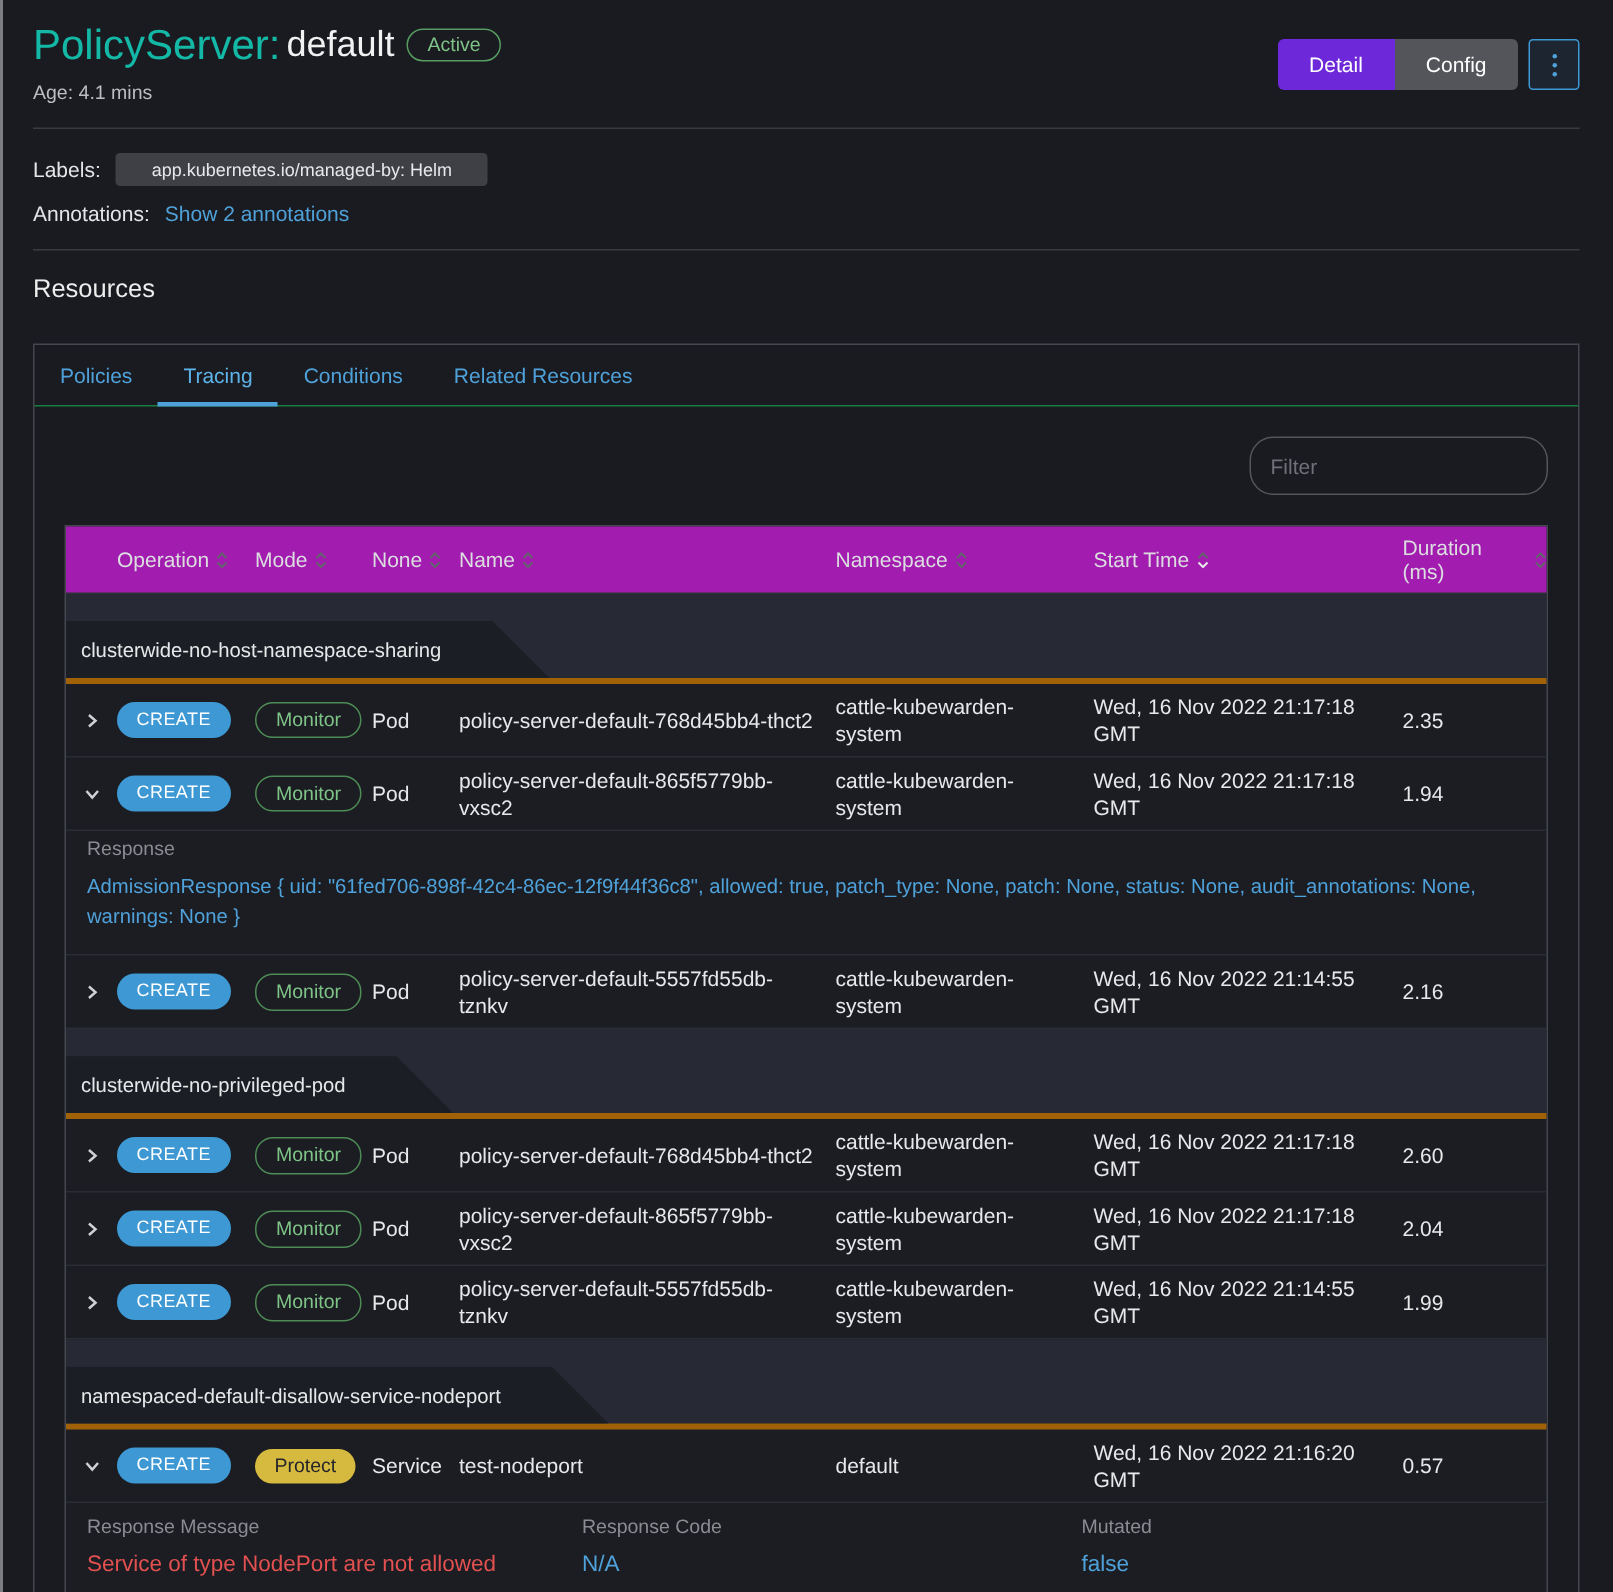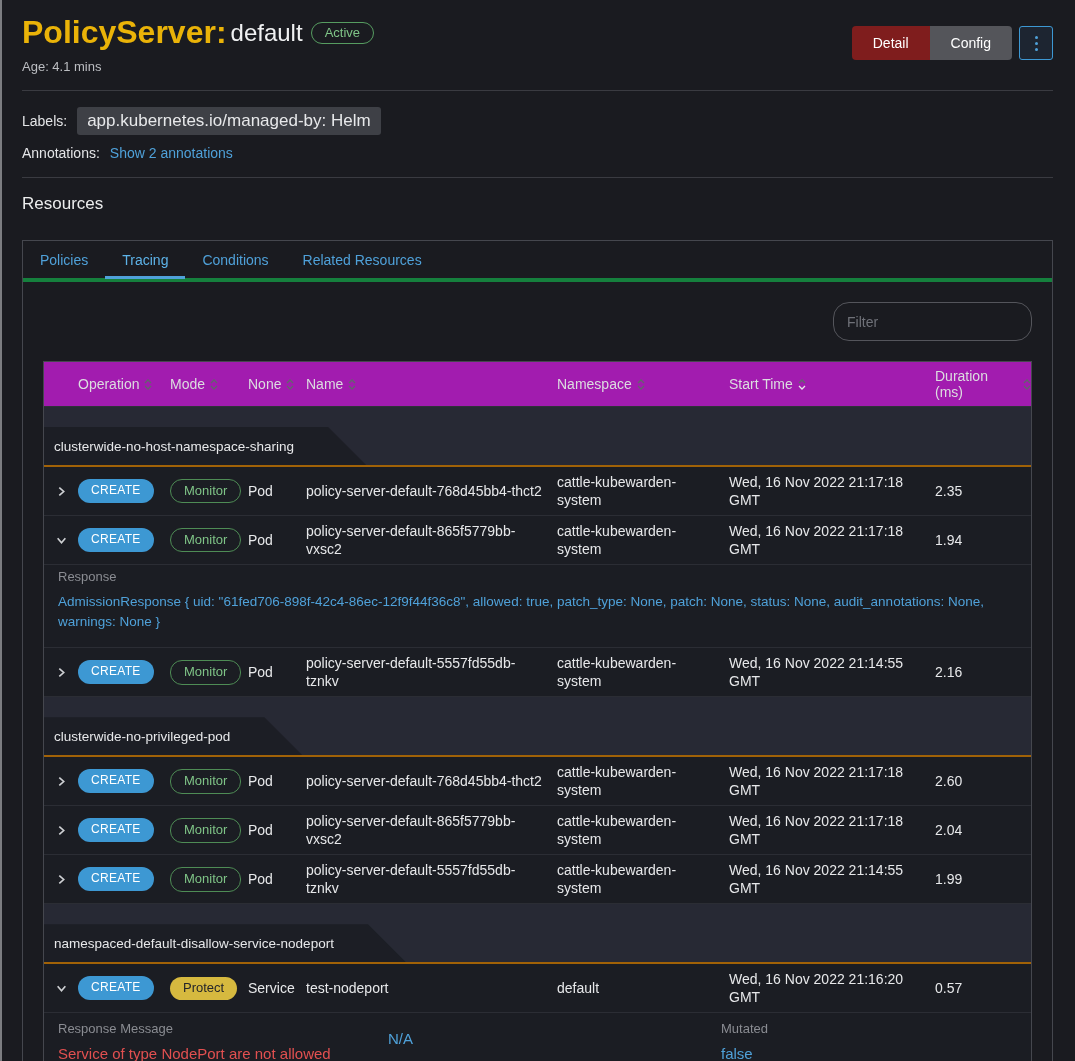--- a/index.html
+++ b/index.html
@@ -10,71 +10,71 @@
     font-family:"Liberation Sans", sans-serif;
     font-size:14px;
     position:relative;
   }
   .left-strip { position:absolute; left:0; top:0; bottom:0; width:2px; background:#7c7d81; }
   .page { padding:14px 22px 20px 22px; }
 
   
   .masthead { display:flex; justify-content:space-between; align-items:flex-start; }
   .title-row { display:flex; align-items:center; gap:4px; }
-  .title-type { color:#eab308; font-size:32px; font-weight:700; }
+  .title-type { color:#14b8a6; font-size:28px; font-weight:400; }
   .title-name { color:#f0f1f2; font-size:24px; font-weight:400; }
   .state-badge {
     margin-left:4px; border:1px solid #569c60; color:#7fc487;
     border-radius:13px; padding:2px 13px 3px; font-size:13px;
   }
   .age { color:#bcbec2; font-size:13px; margin-top:8px; }
   .actions { display:flex; align-items:center; margin-top:12px; }
   .btn { font-family:inherit; font-size:14px; border:none; cursor:pointer; height:34px; padding:0 21px; color:#fff; }
-  .btn-detail { background:#7f1d1d; border-radius:4px 0 0 4px; }
+  .btn-detail { background:#6d28d9; border-radius:4px 0 0 4px; }
   .btn-config { background:#54555a; border-radius:0 4px 4px 0; }
   .btn-kebab {
     width:34px; height:34px; margin-left:7px; background:#1d2531;
     border:1px solid #3d98d3; border-radius:3px; display:flex; flex-direction:column;
     align-items:center; justify-content:center; gap:3px; cursor:pointer;
   }
   .btn-kebab i { width:3px; height:3px; border-radius:50%; background:#4fa1d9; }
 
   hr.rule { border:none; border-top:1px solid #3a3b41; margin:16px 0; }
 
   .meta-line { display:flex; align-items:center; margin:10px 0; }
   .meta-key { color:#e4e5e7; margin-right:10px; }
-  .label-chip { background:#3e4046; color:#e7e8ea; border-radius:3px; padding:4px 10px; font-size:17px; }
+  .label-chip { background:#3e4046; color:#e7e8ea; border-radius:3px; padding:4px 24px; font-size:12px; }
   .link { color:#4fa1d9; cursor:pointer; text-decoration:none; }
 
   .section-title { font-size:17px; color:#eceded; font-weight:400; margin:16px 0 26px; }
 
   
   .tab-container { border:1px solid #45474e; }
-  .tab-bar { display:flex; border-bottom:4px solid #15803d; height:41px; }
+  .tab-bar { display:flex; border-bottom:1px solid #15803d; height:41px; }
   .tab { color:#4fa1d9; font-size:14px; padding:0 17px; display:flex; align-items:center; cursor:pointer; position:relative; }
   .tab.active { color:#5db3e8; }
   .tab.active::after { content:""; position:absolute; left:0; right:0; bottom:-1px; height:3px; background:#4fa1d9; }
 
   .tab-content { padding:20px; }
   .filter-row { display:flex; justify-content:flex-end; }
   .filter-input {
     width:199px; height:39px; background:transparent; border:1px solid #54555b;
     border-radius:16px; color:#84cc16; font-family:inherit; font-size:14px; padding:0 13px;
   }
   .filter-input::placeholder { color:#6f7178; }
 
   
   .trace-table { border:1px solid #45474e; margin-top:20px; background:#1b1d23; }
   .tgrid { display:grid; grid-template-columns:34px 92px 78px 58px 1fr 172px 206px 96px; align-items:center; }
   .thead { background:#a21caf; height:45px; border-bottom:1px solid #2f3138; }
   .th { display:flex; align-items:center; gap:5px; color:#dcdde0; font-weight:400; cursor:pointer; font-size:14px; }
   .sort { display:flex; flex-direction:column; gap:1px; }
   .sort svg { display:block; }
 
-  .group-band { background:#272934; height:60px; display:flex; align-items:flex-end; border-bottom:2px solid #a16207; }
+  .group-band { background:#272934; height:60px; display:flex; align-items:flex-end; border-bottom:4px solid #a16207; }
   .group-tab {
     background:#1c1e25; height:38px; display:flex; align-items:center;
     padding:0 72px 0 10px; font-size:13.5px; color:#e7e8ea; width:fit-content;
     clip-path:polygon(0 0, calc(100% - 38px) 0, 100% 100%, 0 100%);
   }
 
   .row { min-height:49px; border-bottom:1px solid #2b2d34; padding:5px 0; }
   .row:last-child { border-bottom:none; }
   .cell { font-size:14px; line-height:1.3; color:#e7e8ea; padding-right:10px; overflow-wrap:break-word; }
   .caret-cell { display:flex; justify-content:center; align-items:center; color:#cfd1d4; cursor:pointer; height:100%; }
@@ -337,20 +337,21 @@
               <div class="cell">default</div>
               <div class="cell">Wed, 16 Nov 2022 21:16:20 GMT</div>
               <div class="cell">0.57</div>
             </div>
             <div class="detail-fields">
               <div>
                 <div class="detail-label">Response Message</div>
                 <div class="field-value val-red">Service of type NodePort are not allowed</div>
               </div>
               <div>
+                <div class="detail-label">Response Code</div>
                 <div class="field-value val-blue">N/A</div>
               </div>
               <div>
                 <div class="detail-label">Mutated</div>
                 <div class="field-value val-blue">false</div>
               </div>
             </div>
           </div>
       </div>
     </div>

